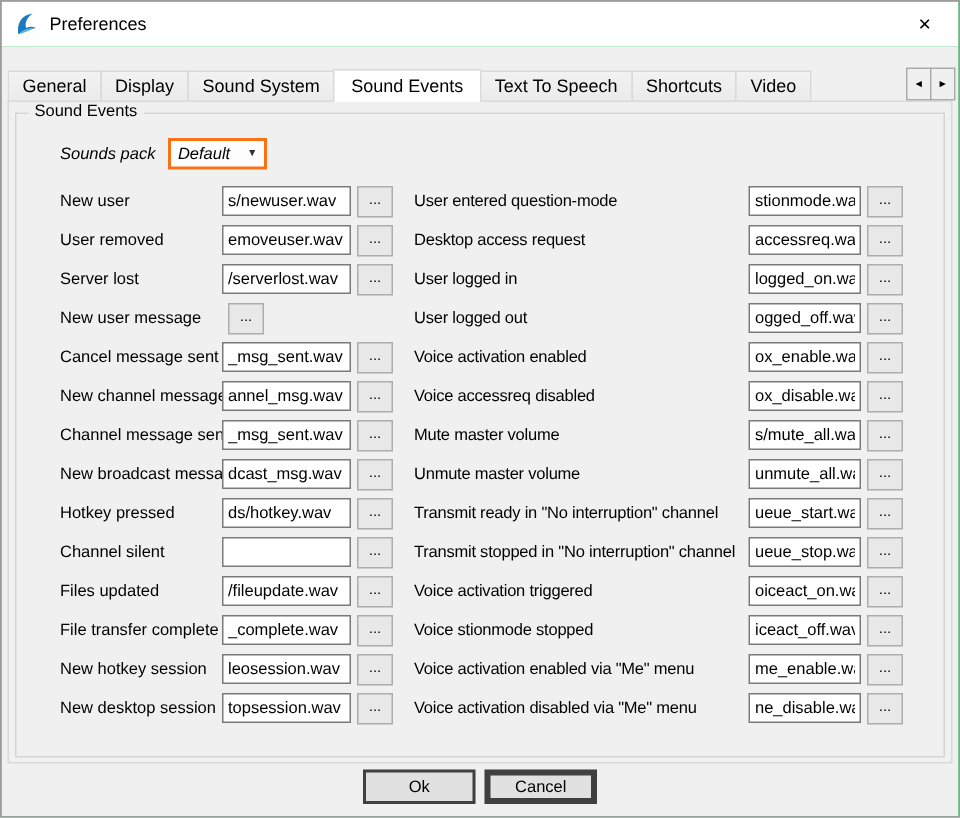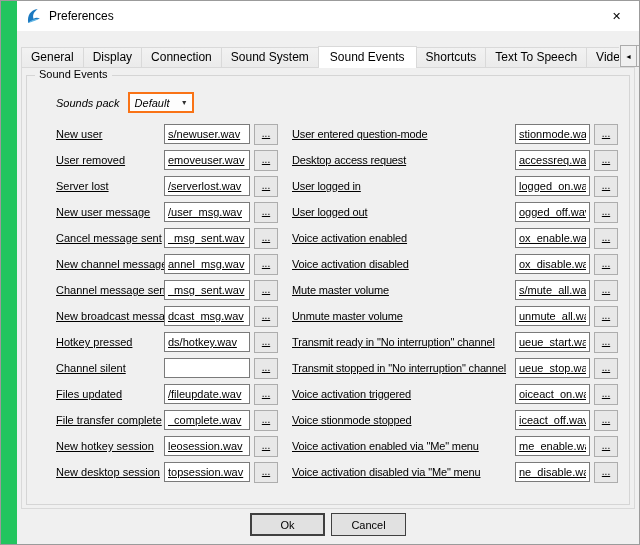--- a/index.html
+++ b/index.html
@@ -4,21 +4,20 @@
 <style>
   * { box-sizing: border-box; margin: 0; padding: 0; }
   html,body { background:#c8c8c8; }
   body { font-family: "Liberation Sans", sans-serif; }
   .window {
     width: 640px; height: 545px;
     background: #22c55e;
     border: 1px solid #9b9b9b;
     position: relative;
     overflow: hidden;
-    padding-left: 16px;
   }
   .titlebar {
     height: 30px; background: #ffffff;
     display: flex; align-items: center;
     padding-left: 8px;
   }
   .app-icon { width: 17px; height: 17px; margin-right: 7px; display: inline-flex; }
   .title-text { font-size: 12px; color: #000; }
   .close-btn {
     margin-left: auto; width: 45px; height: 30px;
@@ -74,21 +73,21 @@
   }
   .sp-label { font-size: 11px; margin-right: 8px; }
   .combo {
     width: 66px; height: 21px; background: #fdfdfd;
     border: 2px solid #f97316;
     display: flex; align-items: center;
     padding-left: 5px; font-size: 11px;
   }
   .combo-arrow { margin-left: auto; padding-right: 4px; font-size: 7px; color: #303030; }
 
-  .cols { display: flex; padding-left: 29px; text-decoration: underline; }
+  .cols { display: flex; padding-left: 29px; }
   .col { display: flex; flex-direction: column; }
   .col-right { margin-left: 14px; }
   .row { display: flex; align-items: center; height: 26px; }
   .rlabel {
     font-size: 11px; white-space: nowrap; overflow: hidden;
     flex: 0 0 auto;
   }
   .col-left .rlabel { width: 108px; }
   .col-right .rlabel { width: 223px; letter-spacing: -0.15px; }
   .rinput {
@@ -104,21 +103,21 @@
     font-size: 10px; line-height: 10px; color:#000;
     font-family: "Liberation Sans", sans-serif;
   }
 
   .footer {
     position: absolute; bottom: 9px; left: 0; right: 0;
     display: flex; justify-content: center; gap: 6px;
   }
   .btn {
     width: 75px; height: 23px;
-    background: #e1e1e1; border: 1px solid #404040;
+    background: #e1e1e1; border: 4px solid #404040;
     font-family: "Liberation Sans", sans-serif; font-size: 11px; color: #000;
   }
   .btn.default { border: 2px solid #404040; }
 </style>
 </head>
 <body>
 
 <div class="window">
   <div class="titlebar">
     <span class="app-icon">
@@ -131,25 +130,24 @@
     <div class="close-btn">
       <span>✕</span>
     </div>
   </div>
 
   <div class="dlg-body">
     <div class="tab-bar">
       <div class="tabs-viewport">
           <div class="tab">General</div>
           <div class="tab">Display</div>
-          <div class="tab">Connection</div>
           <div class="tab">Sound System</div>
           <div class="tab active">Sound Events</div>
+          <div class="tab">Text To Speech</div>
           <div class="tab">Shortcuts</div>
-          <div class="tab">Text To Speech</div>
           <div class="tab">Video</div>
         </div>
       <div class="tab-scrolls">
         <button class="tscroll">
             <span>◄</span>
           </button>
         <button class="tscroll">
             <span>►</span>
           </button>
       </div>
@@ -179,21 +177,20 @@
                 <input type="text" class="rinput" value="emoveuser.wav" style="">
                 <button class="browse">...</button>
               </div>
               <div class="row">
                 <span class="rlabel">Server lost</span>
                 <input type="text" class="rinput" value="/serverlost.wav" style="">
                 <button class="browse">...</button>
               </div>
               <div class="row">
                 <span class="rlabel">New user message</span>
-                <input type="text" class="rinput" value="/user_msg.wav" style="">
                 <button class="browse">...</button>
               </div>
               <div class="row">
                 <span class="rlabel">Cancel message sent</span>
                 <input type="text" class="rinput" value="_msg_sent.wav" style="">
                 <button class="browse">...</button>
               </div>
               <div class="row">
                 <span class="rlabel">New channel message</span>
                 <input type="text" class="rinput" value="annel_msg.wav" style="">
@@ -260,21 +257,21 @@
                 <span class="rlabel">User logged out</span>
                 <input type="text" class="rinput" value="ogged_off.wav" style="">
                 <button class="browse">...</button>
               </div>
               <div class="row">
                 <span class="rlabel">Voice activation enabled</span>
                 <input type="text" class="rinput" value="ox_enable.wav" style="">
                 <button class="browse">...</button>
               </div>
               <div class="row">
-                <span class="rlabel">Voice activation disabled</span>
+                <span class="rlabel">Voice accessreq disabled</span>
                 <input type="text" class="rinput" value="ox_disable.wav" style="">
                 <button class="browse">...</button>
               </div>
               <div class="row">
                 <span class="rlabel">Mute master volume</span>
                 <input type="text" class="rinput" value="s/mute_all.wav" style="">
                 <button class="browse">...</button>
               </div>
               <div class="row">
                 <span class="rlabel">Unmute master volume</span>

